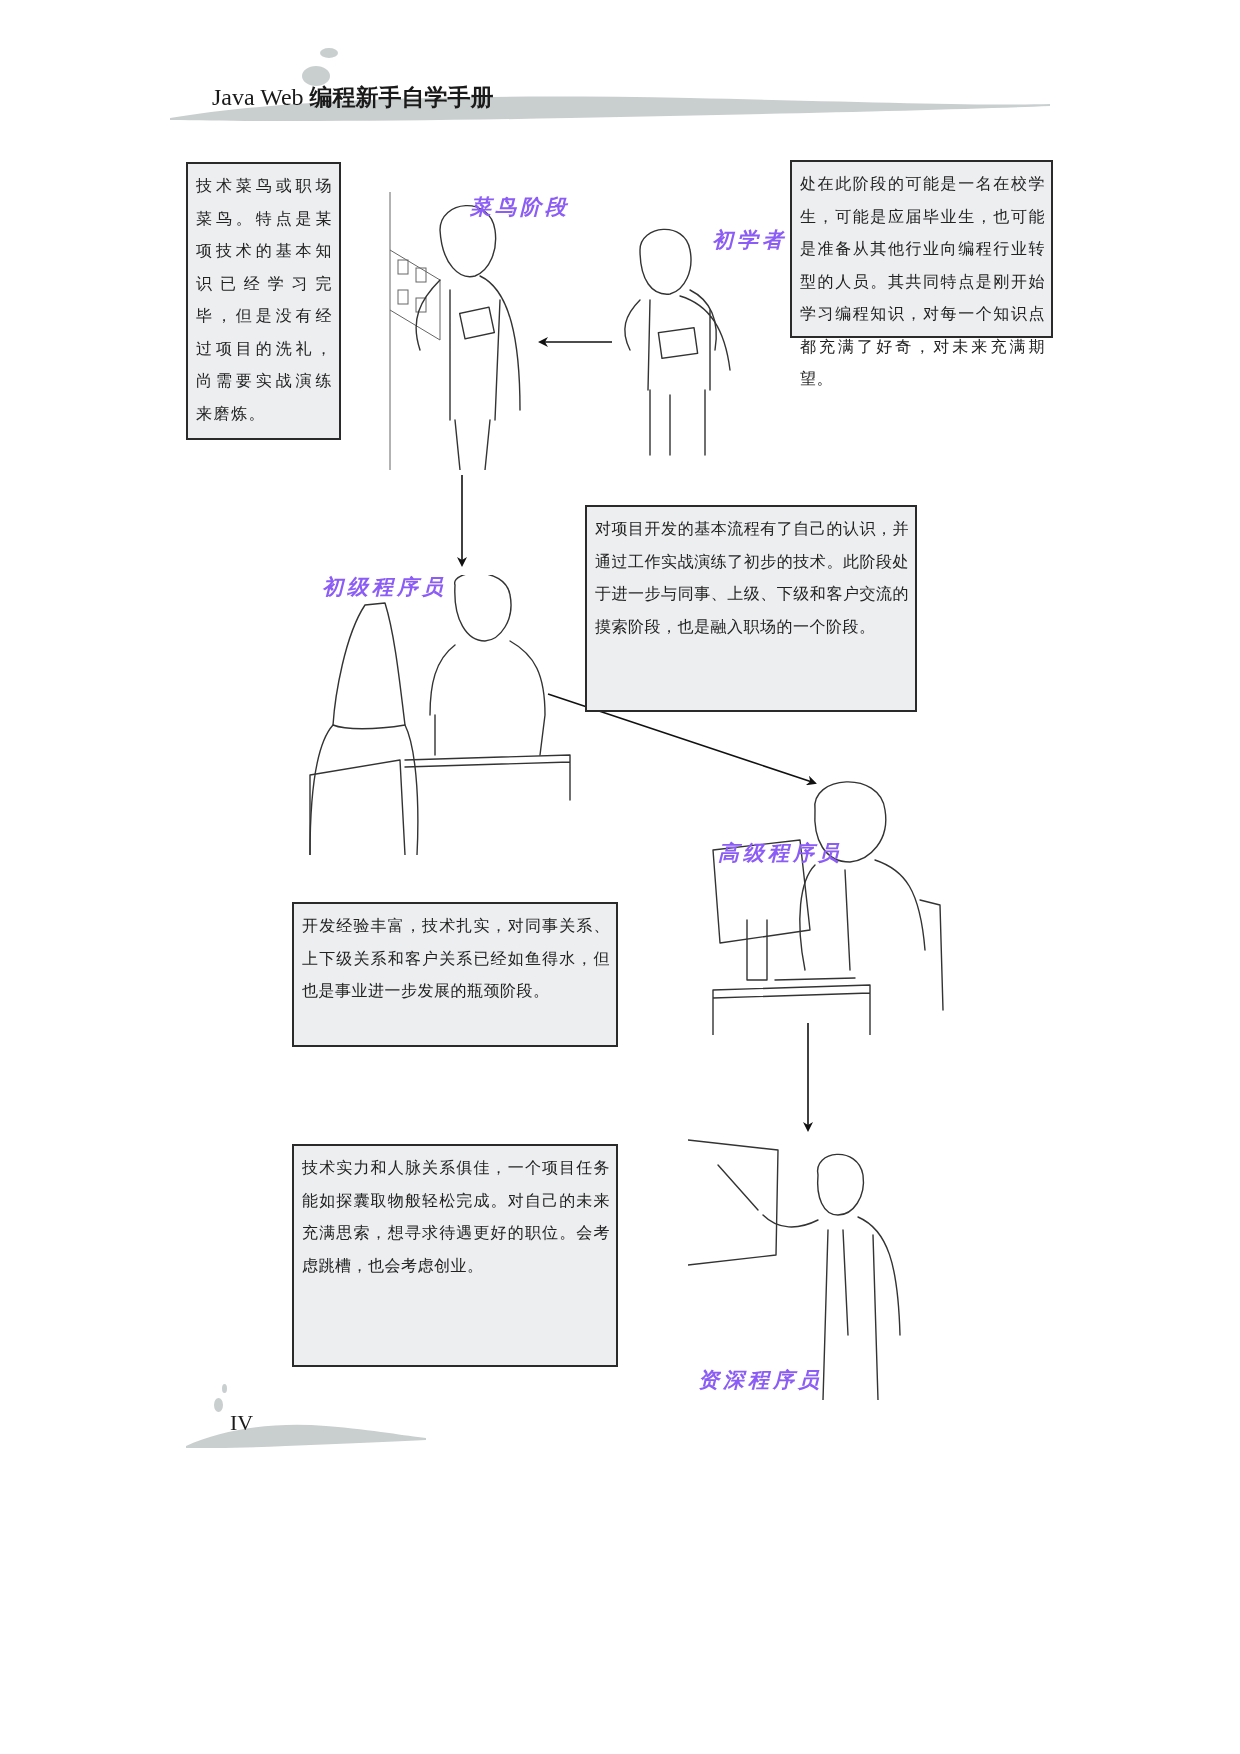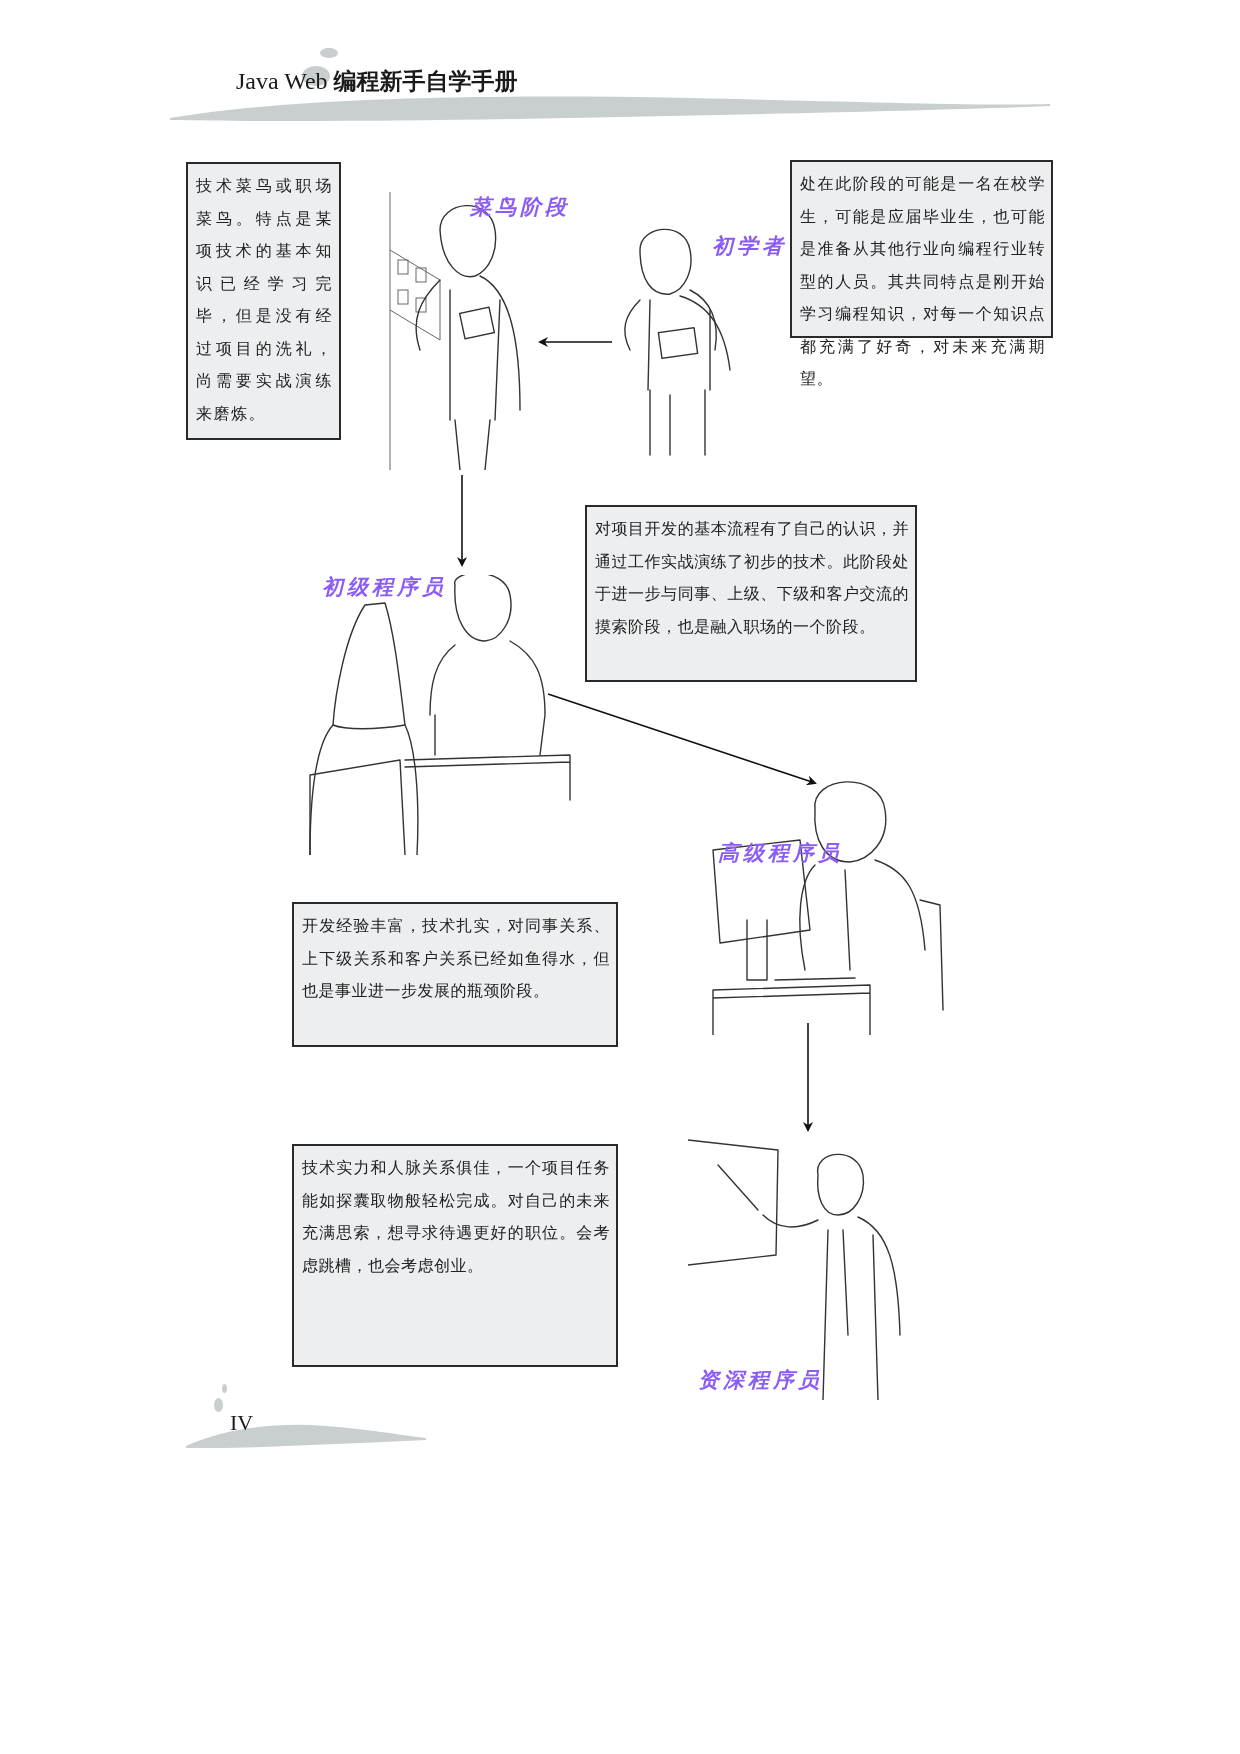--- a/index.html
+++ b/index.html
@@ -4,39 +4,39 @@
 <style>
   html, body { margin: 0; padding: 0; background: #ffffff; }
   body { width: 1240px; height: 1754px; position: relative; overflow: hidden;
          font-family: "DejaVu Serif", "Liberation Serif", serif; color: #1a1a1a; }
   .abs { position: absolute; }
 
   
   .header-swoosh { left: 170px; top: 92px; width: 880px; height: 30px; }
   .header-dot1 { left: 320px; top: 48px; width: 18px; height: 10px; border-radius: 50%; background: #c9cfcf; }
   .header-dot2 { left: 302px; top: 66px; width: 28px; height: 20px; border-radius: 50%; background: #c9cfcf; }
-  .header-title { left: 212px; top: 66px; font-size: 24px; white-space: nowrap; margin-left: 24px; }
+  .header-title { left: 212px; top: 82px; font-size: 24px; white-space: nowrap; }
   .header-title .en { font-family: "Liberation Serif", serif; font-size: 24px; }
   .header-title .cn { font-family: "DejaVu Sans", sans-serif; font-weight: bold; font-size: 23px; margin-left: 6px; }
 
   
   .box { background: #eceef0; border: 2px solid #2a2a2a; box-sizing: border-box;
          font-family: "DejaVu Sans", sans-serif; font-size: 16px; line-height: 32.5px;
          color: #222; padding: 6px 6px 6px 8px; text-align: justify; letter-spacing: 0.5px; }
   .box-novice-desc { left: 186px; top: 162px; width: 155px; height: 278px; letter-spacing: 1.5px; }
   .box-beginner-desc { left: 790px; top: 160px; width: 263px; height: 178px; }
-  .box-junior-desc { left: 585px; top: 505px; width: 332px; height: 177px; }
+  .box-junior-desc { left: 585px; top: 505px; width: 332px; height: 207px; }
   .box-senior-desc { left: 292px; top: 902px; width: 326px; height: 145px; }
   .box-veteran-desc { left: 292px; top: 1144px; width: 326px; height: 223px; }
 
   
   .label { font-family: "DejaVu Serif", serif; font-weight: bold; font-size: 21px;
            letter-spacing: 4px; font-style: italic; color: #8b5cf6; white-space: nowrap; }
   .label-novice { left: 470px; top: 193px; }
-  .label-beginner { left: 712px; top: 226px; margin-top: 6px; }
+  .label-beginner { left: 712px; top: 226px; }
   .label-junior { left: 322px; top: 573px; }
   .label-senior { left: 718px; top: 811px; margin-top: 28px; }
   .label-veteran { left: 698px; top: 1366px; }
 
   
   .footer-swoosh { left: 186px; top: 1418px; width: 240px; height: 30px; }
   .footer-dot1 { left: 222px; top: 1384px; width: 5px; height: 9px; border-radius: 50%; background: #c9cfcf; }
   .footer-dot2 { left: 214px; top: 1398px; width: 9px; height: 14px; border-radius: 50%; background: #c9cfcf; }
   .page-number { left: 230px; top: 1410px; font-family: "Liberation Serif", serif; font-size: 22px; }
 

